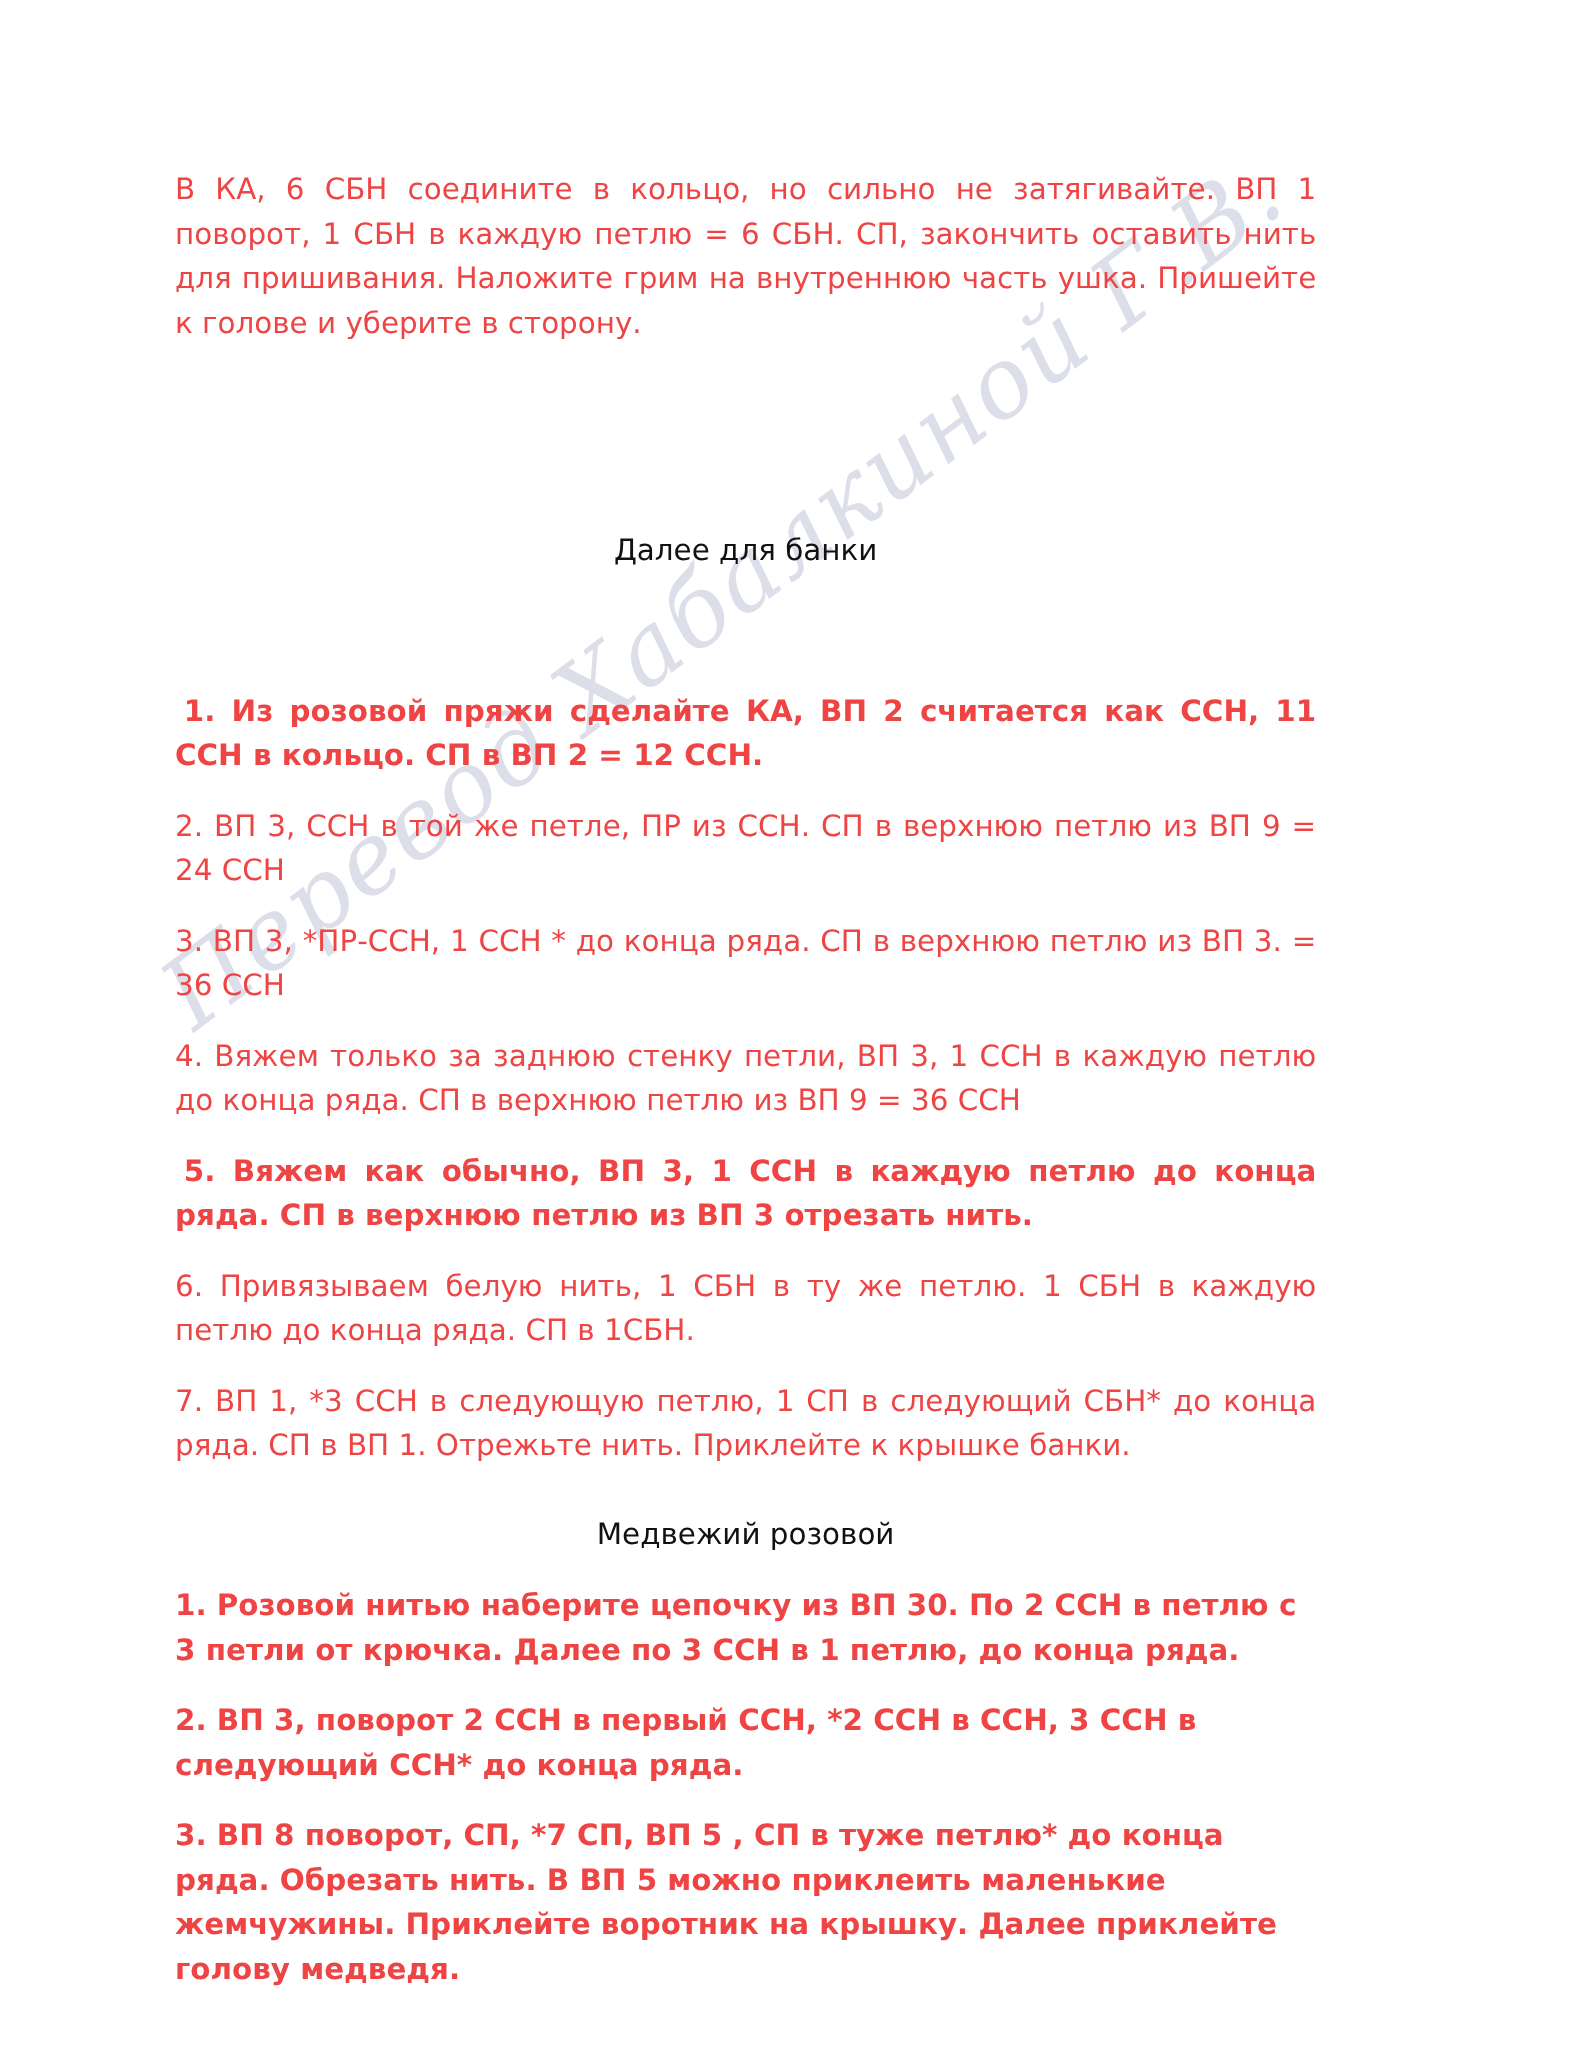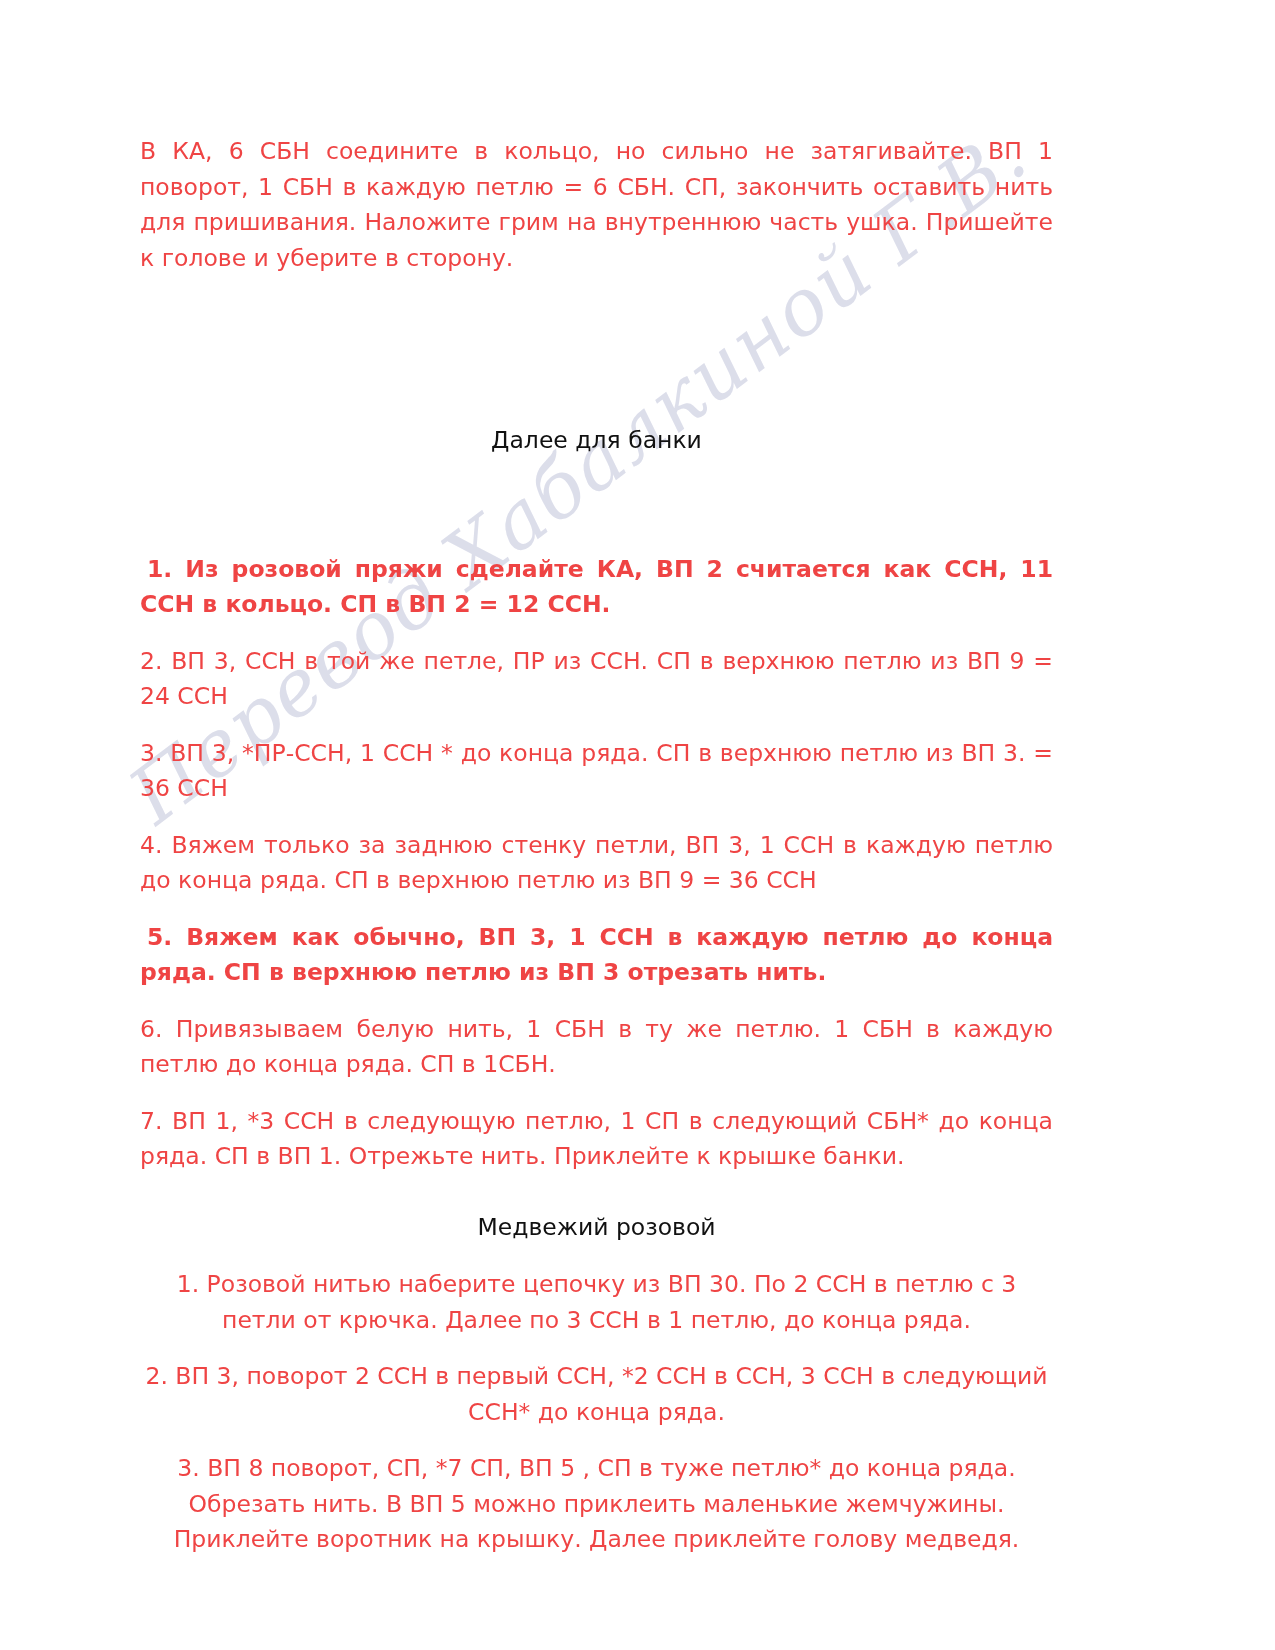--- a/index.html
+++ b/index.html
@@ -67,21 +67,22 @@
     text-justify: inter-word;
     margin: 0 0 21px 0;
     -webkit-hyphens: none;
     hyphens: none;
   }
   .para.noindent-space {
     text-indent: 7px;
     font-weight: bold;
   }
   .para.left {
-    text-align: center;
+    text-align: left;
+    font-weight: bold;
   }
 
   .heading {
     font-size: 23.5px;
     line-height: 35.5px;
     color: #111111;
     text-align: center;
     margin: 0;
   }
 

